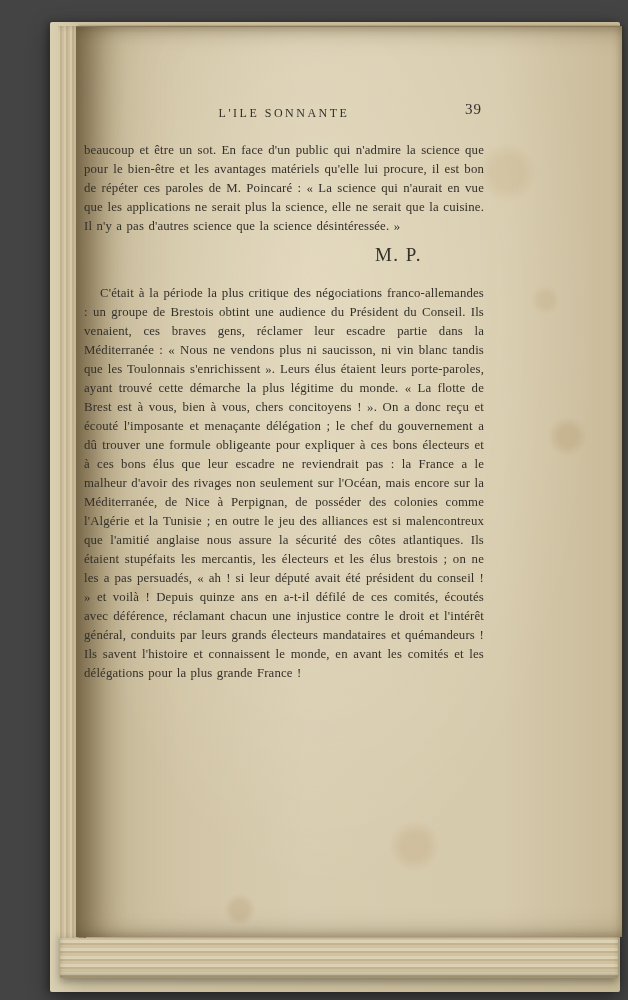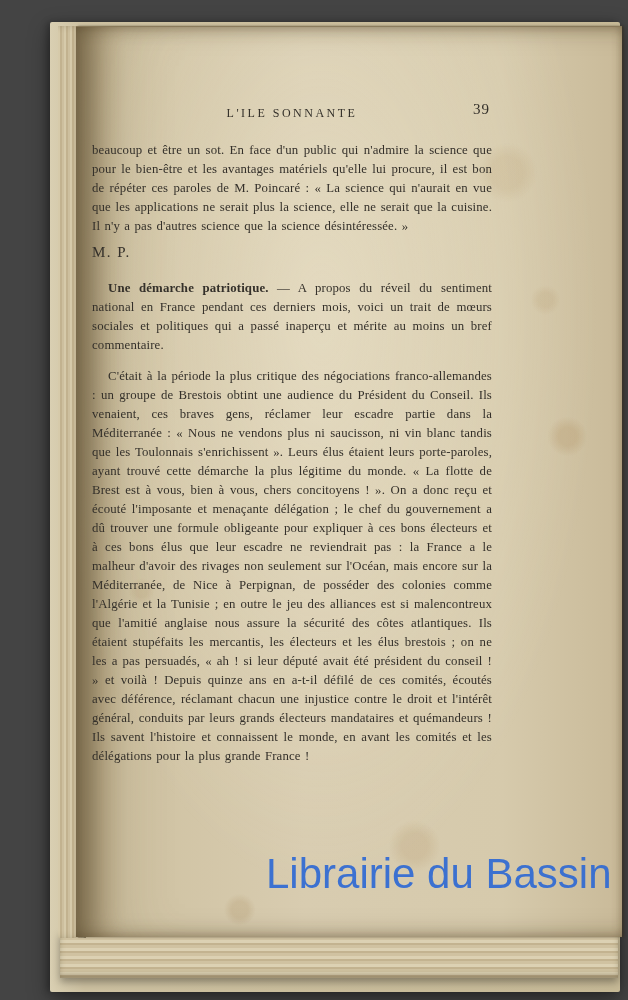--- a/index.html
+++ b/index.html
@@ -58,21 +58,21 @@
     box-shadow:
       inset 26px 0 30px -12px rgba(66,52,28,0.55),
       inset 70px 0 70px -45px rgba(95,78,46,0.30),
       inset -5px 0 10px -4px rgba(95,78,46,0.40),
       inset 0 12px 16px -12px rgba(95,78,46,0.45),
       inset 0 -12px 16px -12px rgba(95,78,46,0.45),
       2px 0 2px rgba(55,48,32,0.55);
   }
   .content {
     position: absolute;
-    left: 16px; top: 76px;
+    left: 8px; top: 76px;
     width: 400px;
     color: #34302a;
   }
   .pagehead {
     position: relative;
     text-align: center;
     margin-bottom: 22px;
     height: 16px;
   }
   .running-title {
@@ -91,23 +91,23 @@
     font-size: 12.8px;
     line-height: 19px;
     text-align: justify;
     letter-spacing: 0.15px;
     word-spacing: 1px;
   }
   .para.indent { text-indent: 16px; }
   .para b { font-weight: bold; }
   .signature {
     margin: 8px 0 18px 0;
-    font-size: 15px;
+    font-size: 19px;
     letter-spacing: 1.5px;
-    text-align: left;
+    text-align: right;
     padding-right: 62px;
   }
   .signature.last { margin: 6px 0 0 0; }
   .watermark {
     position: absolute;
     left: 266px; top: 850px;
     font-family: "Liberation Sans", "DejaVu Sans", sans-serif;
     font-size: 42px;
     font-weight: normal;
     white-space: nowrap;
@@ -127,22 +127,20 @@
 
       <div class="pagehead">
         <span class="running-title">L'ILE SONNANTE</span>
         <span class="page-number">39</span>
       </div>
 
       <p class="para">beaucoup et être un sot. En face d'un public qui n'admire la science que pour le bien-être et les avantages matériels qu'elle lui procure, il est bon de répéter ces paroles de M. Poincaré : « La science qui n'aurait en vue que les applications ne serait plus la science, elle ne serait que la cuisine. Il n'y a pas d'autres science que la science désintéressée. »</p>
 
       <p class="signature">M. P.</p>
 
-      <p class="para indent"><b>Une démarche patriotique.</b><span> — A propos du réveil du sentiment national en France pendant ces derniers mois, voici un trait de mœurs sociales et politiques qui a passé inaperçu et mérite au moins un bref commentaire.</span></p>
 
       <p class="para indent">C'était à la période la plus critique des négociations franco-allemandes : un groupe de Brestois obtint une audience du Président du Conseil. Ils venaient, ces braves gens, réclamer leur escadre partie dans la Méditerranée : « Nous ne vendons plus ni saucisson, ni vin blanc tandis que les Toulonnais s'enrichissent ». Leurs élus étaient leurs porte-paroles, ayant trouvé cette démarche la plus légitime du monde. « La flotte de Brest est à vous, bien à vous, chers concitoyens ! ». On a donc reçu et écouté l'imposante et menaçante délégation ; le chef du gouvernement a dû trouver une formule obligeante pour expliquer à ces bons électeurs et à ces bons élus que leur escadre ne reviendrait pas : la France a le malheur d'avoir des rivages non seulement sur l'Océan, mais encore sur la Méditerranée, de Nice à Perpignan, de posséder des colonies comme l'Algérie et la Tunisie ; en outre le jeu des alliances est si malencontreux que l'amitié anglaise nous assure la sécurité des côtes atlantiques. Ils étaient stupéfaits les mercantis, les électeurs et les élus brestois ; on ne les a pas persuadés, « ah ! si leur député avait été président du conseil ! » et voilà ! Depuis quinze ans en a-t-il défilé de ces comités, écoutés avec déférence, réclamant chacun une injustice contre le droit et l'intérêt général, conduits par leurs grands électeurs mandataires et quémandeurs ! Ils savent l'histoire et connaissent le monde, en avant les comités et les délégations pour la plus grande France !</p>
 
 
     </div>
   </div>
 
-  <div class="watermark" style="color: rgb(47, 106, 212);">Librairie du Bassin</div>
 </div>
 
 </body></html>

